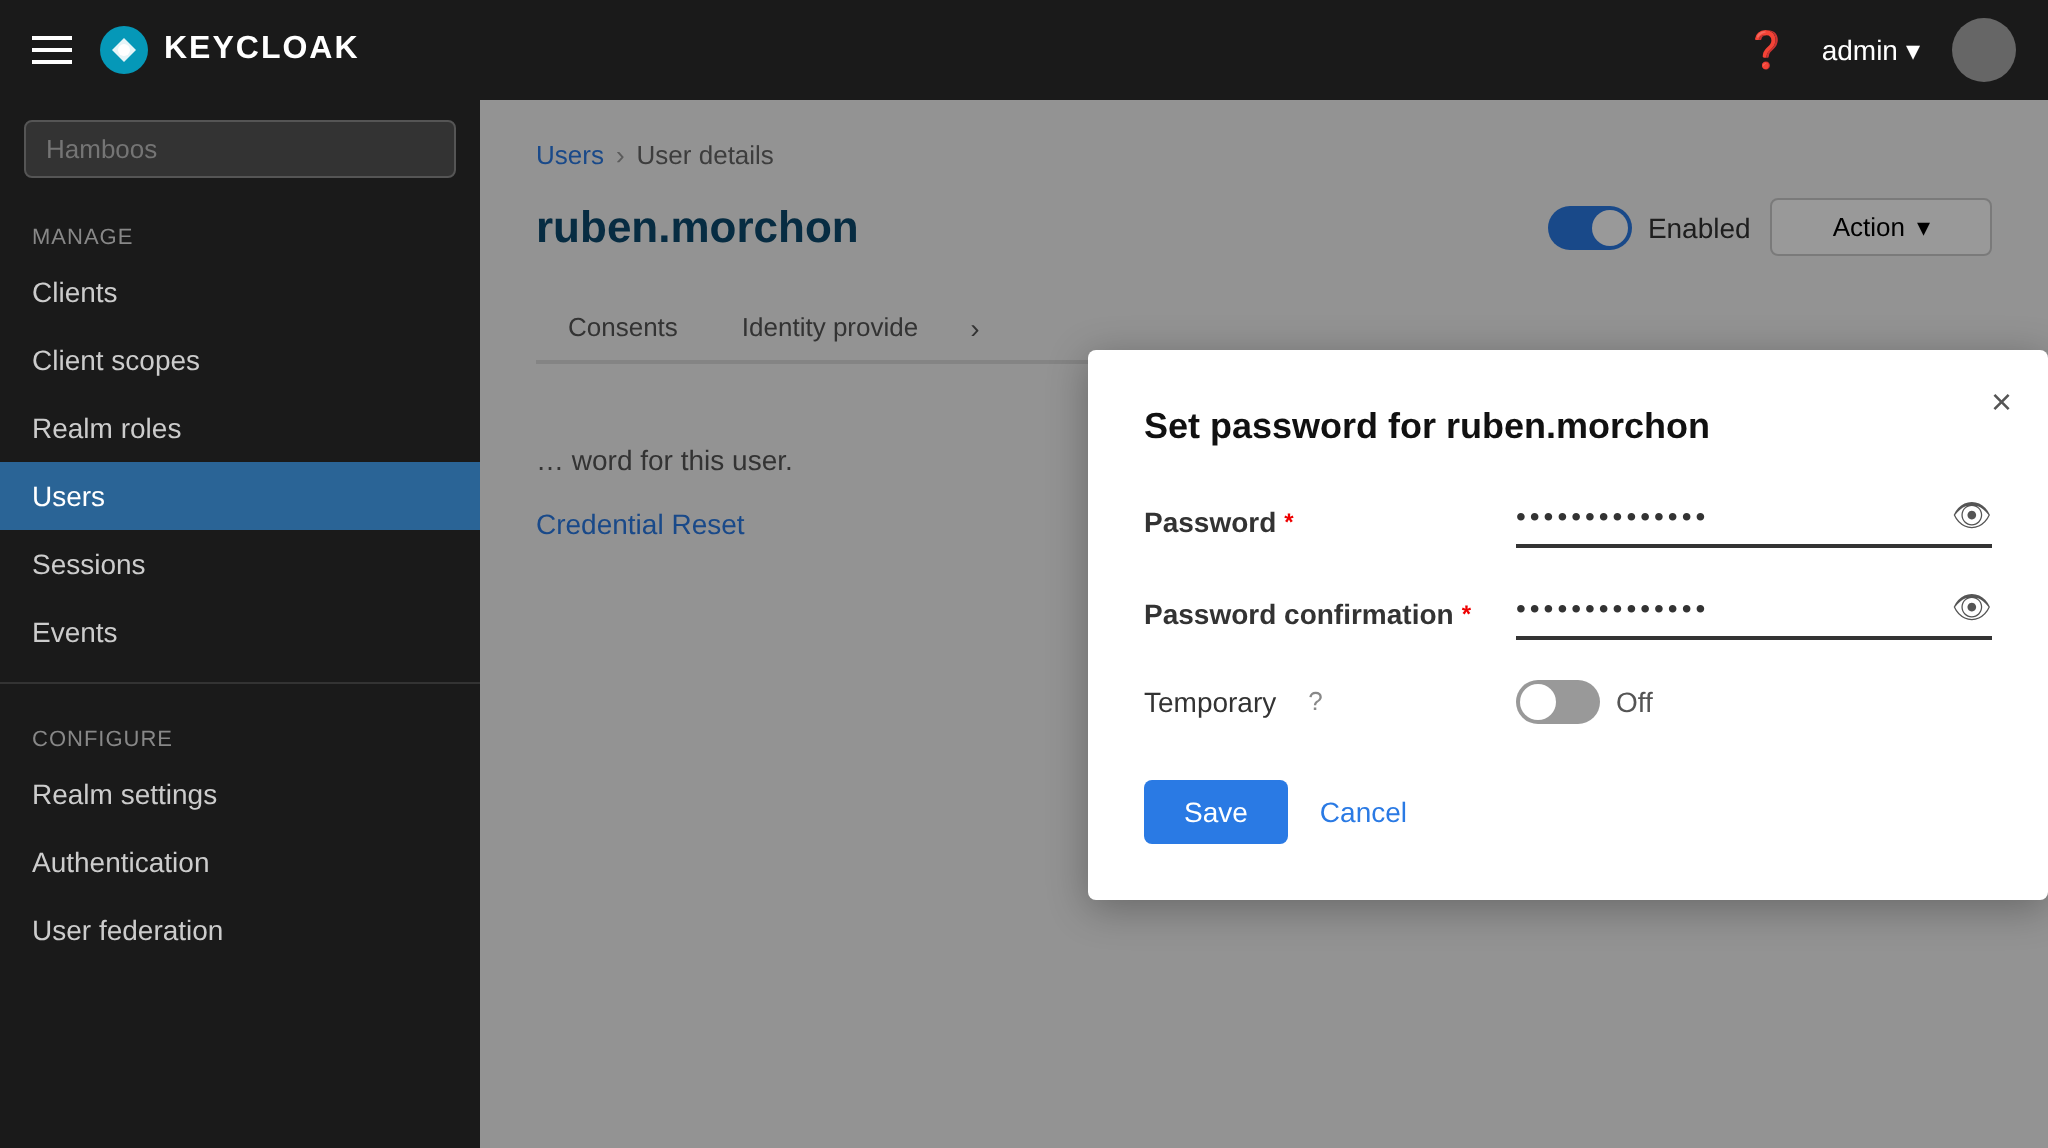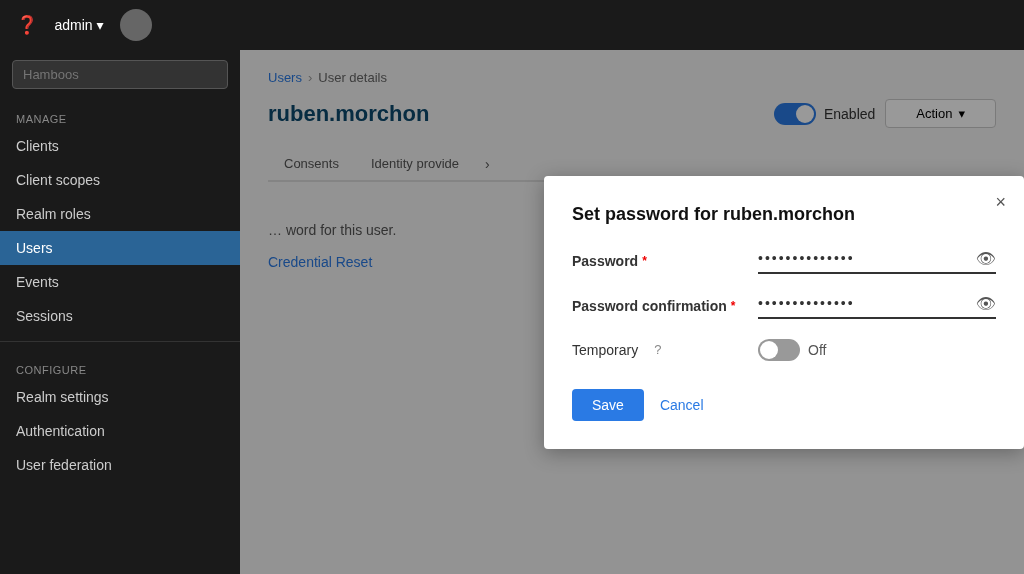--- a/index.html
+++ b/index.html
@@ -261,20 +261,36 @@
       border: none;
       color: #2a7ae4;
       font-size: 14px;
       cursor: pointer;
     }
   </style>
 </head>
 <body>
 
 <div class="navbar">
+  <div class="navbar-left">
+    <div class="hamburger">
+      <span></span>
+        <span></span>
+        <span></span>
+    </div>
+    <div class="logo">
+
+      <svg class="logo-icon" viewBox="0 0 28 28" xmlns="http://www.w3.org/2000/svg">
+        <circle cx="14" cy="14" r="12" fill="#00b8e0" opacity="0.8"></circle>
+        <path d="M8 14 L14 8 L20 14 L14 20 Z" fill="#fff" opacity="0.9"></path>
+        <circle cx="14" cy="14" r="3" fill="#fff"></circle>
+      </svg>
+      <span class="logo-text">KEYCLOAK</span>
+    </div>
+  </div>
   <div class="navbar-right">
     <span class="help-icon">❓</span>
     <button class="admin-btn">
       <span>admin</span>
       <span>▾</span>
     </button>
     <div class="avatar"></div>
   </div>
 </div>
 
@@ -291,24 +307,24 @@
     <div class="sidebar-item">
       <span>Client scopes</span>
     </div>
     <div class="sidebar-item">
       <span>Realm roles</span>
     </div>
     <div class="sidebar-item active">
       <span>Users</span>
     </div>
     <div class="sidebar-item">
+      <span>Sessions</span>
+    </div>
+    <div class="sidebar-item">
       <span>Events</span>
-    </div>
-    <div class="sidebar-item">
-      <span>Sessions</span>
     </div>
 
     <hr class="sidebar-divider">
 
     <div class="sidebar-section-label">Configure</div>
 
     <div class="sidebar-item">
       <span>Realm settings</span>
     </div>
     <div class="sidebar-item">

